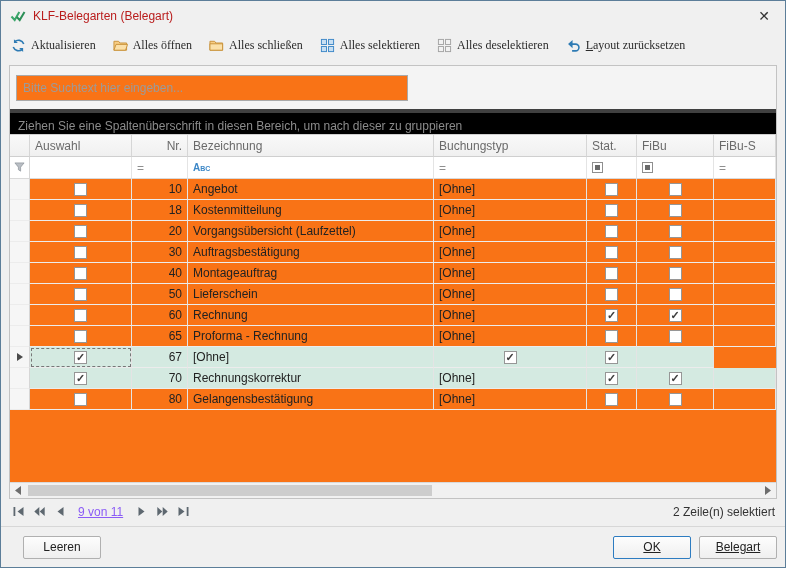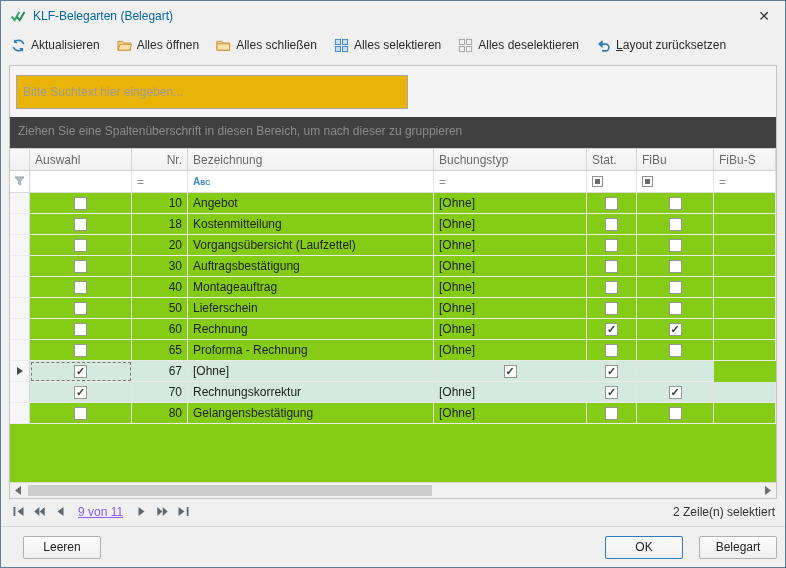--- a/index.html
+++ b/index.html
@@ -15,35 +15,35 @@
     border:1px solid #5c7e99;
     background:#f0f0f0;
     font-family:"Liberation Sans",sans-serif;
     font-size:12px;color:#222;
     display:flex;flex-direction:column;
     overflow:hidden;
   }
   
   .titlebar{height:30px;flex:0 0 auto;display:flex;align-items:center;padding-left:9px;}
   .title-icon{width:16px;height:16px;margin-right:7px;display:flex;align-items:center;}
-  .title-text{color:#0369a1;}
+  .title-text{color:#b91c1c;}
   .close-btn{margin-left:auto;width:42px;height:30px;display:flex;align-items:center;justify-content:center;font-size:14px;color:#333;cursor:default;}
   
   .toolbar{height:28px;flex:0 0 auto;display:flex;align-items:center;gap:17px;padding:0 10px;}
   .tb-item{display:flex;align-items:center;gap:5px;cursor:default;}
   .tb-icon{display:flex;align-items:center;}
-  .tb-label{color:#2b2b2b;}
+  .tb-label{color:#2b2b2b;font-family:Liberation Serif, serif;}
   
   .panel{margin:6px 8px 0;border:1px solid #c3c3c3;background:#f4f4f4;display:flex;flex-direction:column;height:434px;flex:0 0 auto;}
   .search-row{padding:9px 6px 8px;}
-  .search-input{width:392px;height:34px;border:1px solid #a9a9a9;padding:2px 6px;font:12px "Liberation Sans",sans-serif;color:#333;background:#eab308;outline:none;}
+  .search-input{width:392px;height:26px;border:1px solid #a9a9a9;padding:2px 6px;font:12px "Liberation Sans",sans-serif;color:#333;background:#f97316;outline:none;}
   .search-input::placeholder{color:#9b9b9b;}
-  .group-bar{background:#404040;border-top:1px solid #404040;border-bottom:1px solid #cfcfcf;color:#8b8b8b;padding:6px 8px;height:32px;}
-  
-  .grid{flex:1;background:#84cc16;overflow:hidden;display:flex;flex-direction:column;}
+  .group-bar{background:#000000;border-top:4px solid #404040;border-bottom:1px solid #cfcfcf;color:#8b8b8b;padding:6px 8px;height:26px;}
+  
+  .grid{flex:1;background:#f97316;overflow:hidden;display:flex;flex-direction:column;}
   .g-row{display:grid;grid-template-columns:20px 102px 56px 246px 153px 50px 77px minmax(60px,1fr);flex:0 0 auto;}
   .g-cell{border-right:1px solid var(--grid-line);border-bottom:1px solid #ececec;display:flex;align-items:center;padding:0 5px;height:21px;overflow:hidden;white-space:nowrap;}
   .header .g-cell{background:linear-gradient(#f9f9f9,#f0f0f0);border-right:1px solid var(--hdr-line);border-bottom:1px solid #cfcfcf;color:#6a6a6a;height:22px;}
   .filter .g-cell{background:#fff;border-bottom:1px solid #d9d9d9;height:22px;}
   .ind{background:#f6f6f6;border-right:1px solid var(--hdr-line);justify-content:center;padding:0;}
   .num{justify-content:flex-end;}
   .center{justify-content:center;}
   .selected .g-cell:not(.ind){background:var(--sel);}
   .focus-cell{outline:1px dashed #777;outline-offset:-2px;}
   .row-arrow{width:0;height:0;border-left:6px solid #4a4a4a;border-top:4px solid transparent;border-bottom:4px solid transparent;}
@@ -65,21 +65,21 @@
   .nav-row{display:flex;align-items:center;padding:3px 10px 0 8px;height:22px;flex:0 0 auto;}
   .nav-buttons{display:flex;align-items:center;gap:3px;}
   .nav-btn{width:18px;height:15px;display:flex;align-items:center;justify-content:center;border:1px solid transparent;}
   .nav-text{margin:0 9px;color:#8b5cf6;text-decoration:underline;}
   .status-text{margin-left:auto;color:#333;}
   
   .separator{border-top:1px solid #d7d7d7;margin-top:5px;}
   .button-row{display:flex;align-items:center;padding:8px;flex:1;margin-left:14px;}
   .btn{height:23px;min-width:78px;background:linear-gradient(#fdfdfd,#efefef);border:1px solid #b0b0b0;border-radius:2px;font:12px "Liberation Sans",sans-serif;color:#222;cursor:default;}
   .btn.default{border-color:var(--accent);}
-  .btn-right{margin-left:auto;display:flex;gap:16px;}
+  .btn-right{margin-left:auto;display:flex;gap:8px;text-decoration:underline;}
 </style>
 </head>
 <body>
 
 <div class="titlebar">
   <span class="title-icon">
     <svg width="16" height="16" viewBox="0 0 16 16">
         <path d="M1.5 8.5 4.7 12l4.6-8" stroke="#3aa66a" stroke-width="2" fill="none"></path>
         <path d="M6.8 9 9.7 12l4.8-8" stroke="#2b8f57" stroke-width="2" fill="none"></path>
       </svg>

